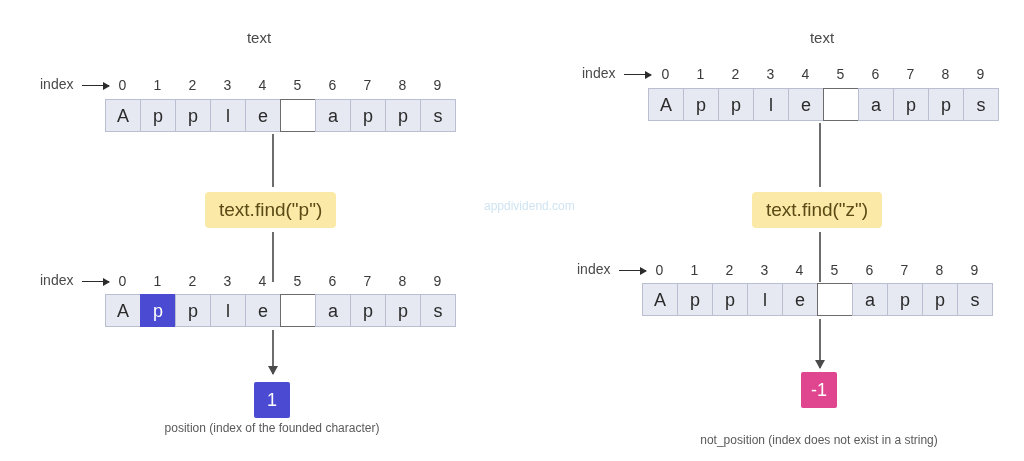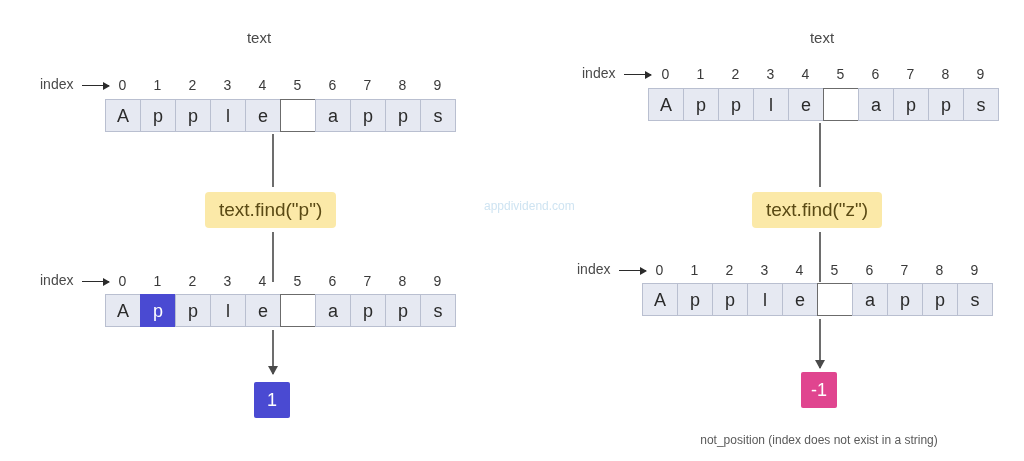--- a/index.html
+++ b/index.html
@@ -193,20 +193,21 @@
       <div class="cell" style="width: 36px; height: 33px;">a</div>
       <div class="cell" style="width: 36px; height: 33px;">p</div>
       <div class="cell" style="width: 36px; height: 33px;">p</div>
       <div class="cell" style="width: 36px; height: 33px;">s</div>
     </div>
 
   <div class="vline arrow" style="left:272px; top:330px; height:44px;"></div>
 
   <div class="result-box blue" style="left:254px; top:382px;">1</div>
 
+  <div class="bottom-caption" style="left:272px; top:421px; transform:translateX(-50%);">position (index of the founded character)</div>
 </div>
 
 <div class="panel panel-right">
 
   <div class="caption-text" style="left:310px; top:29px; transform:translateX(-50%);">text</div>
 
   <div class="index-label" style="left:70px; top:65px;">index</div>
   <div class="index-arrow" style="left:112px; top:74px; width:27px;"></div>
 
   <div class="idx-row" id="R-idx-top" style="left:136px; top:65px;">

